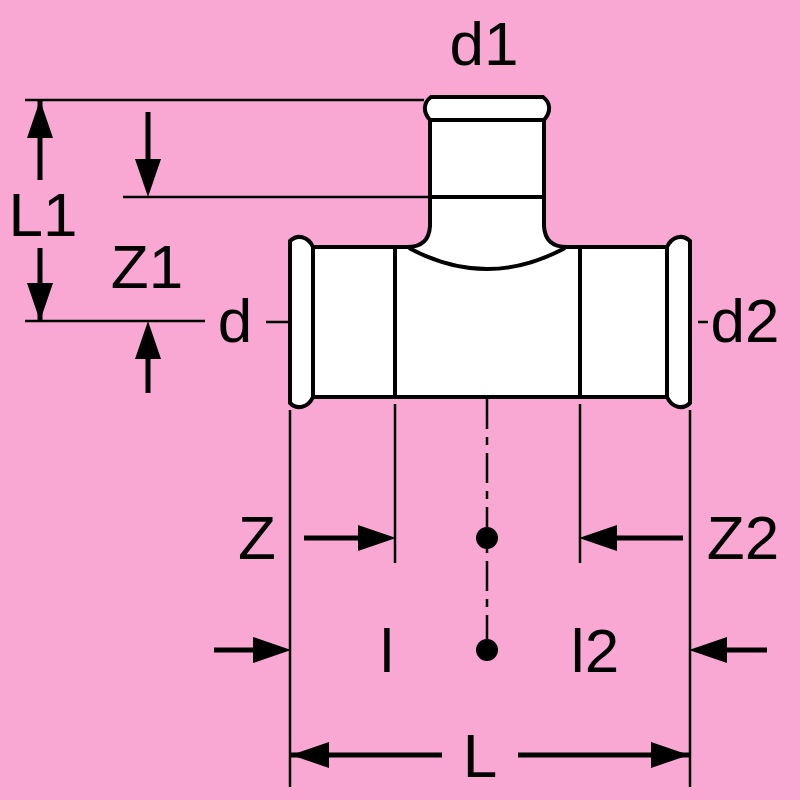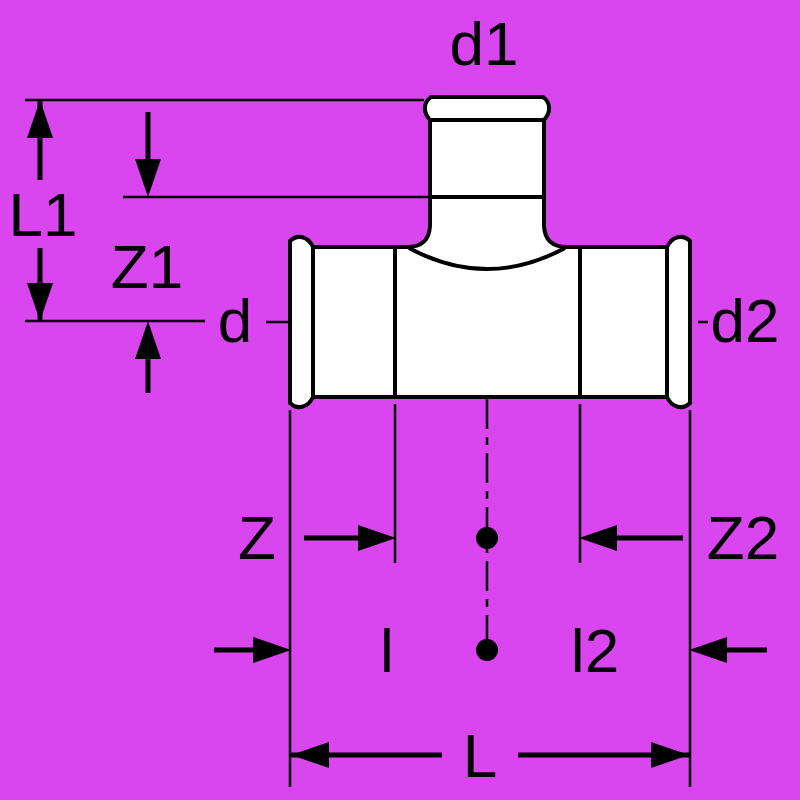--- a/index.html
+++ b/index.html
@@ -7,21 +7,21 @@
     padding: 0;
     background: #ffffff;
     width: 800px;
     height: 800px;
     font-family: "Liberation Sans", sans-serif;
   }
   .stage {
     position: relative;
     width: 800px;
     height: 800px;
-    background: #d946ef;
+    background: #f9a8d4;
     overflow: hidden;
   }
   svg { display: block; }
   .lbl {
     font-family: "Liberation Sans", sans-serif;
     font-size: 62px;
     fill: #000000;
     text-anchor: middle;
   }
   .contour { stroke: #000000; stroke-width: 4; fill: none; }

